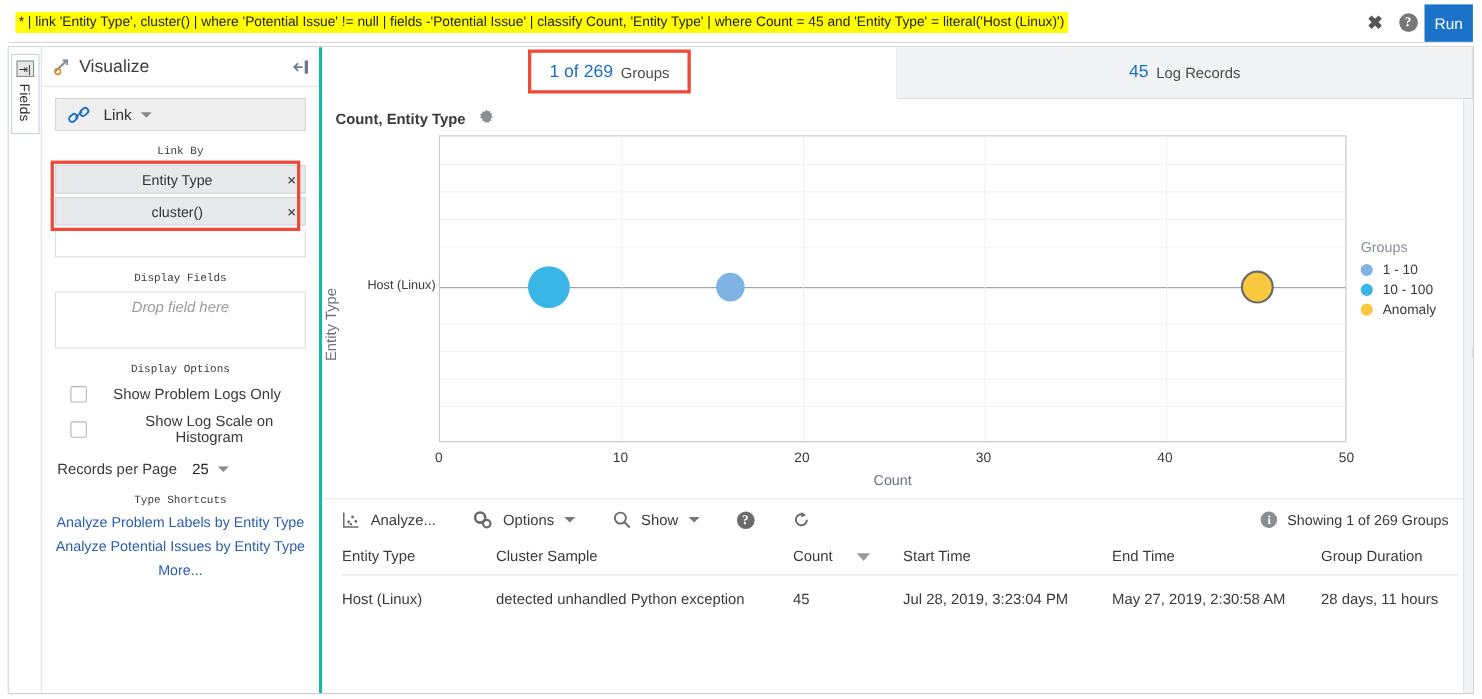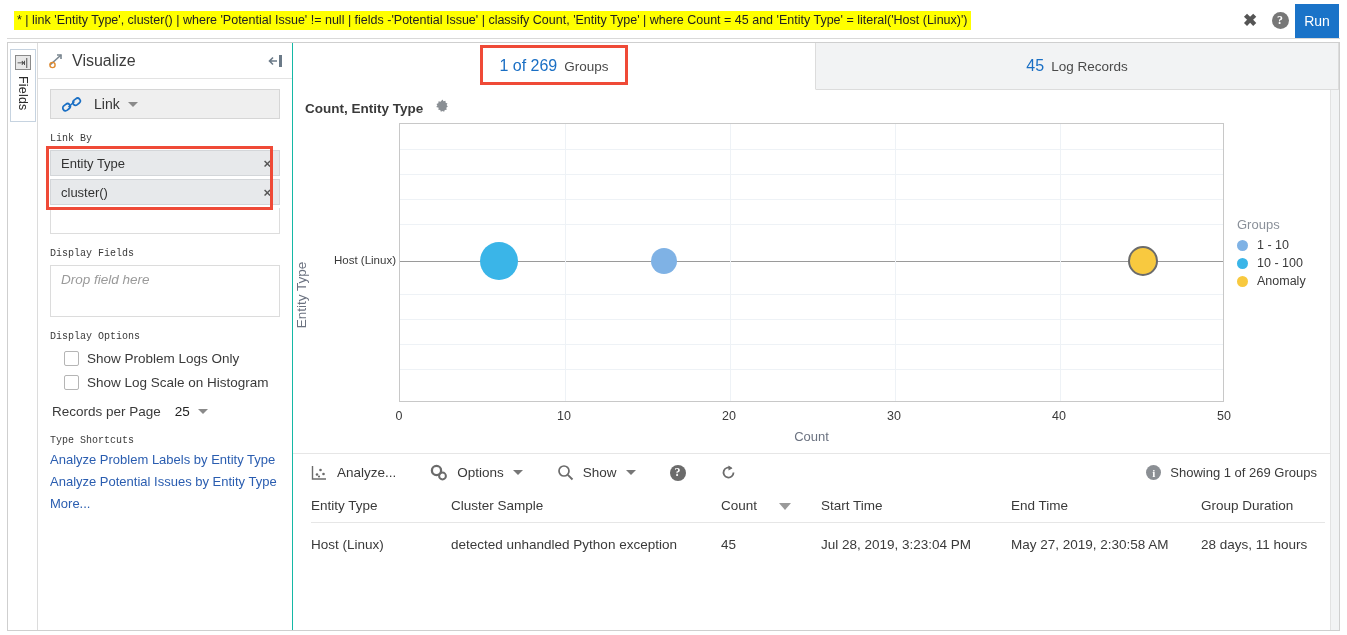--- a/index.html
+++ b/index.html
@@ -60,33 +60,33 @@
     width:16px;height:15px;border:1px solid #8a8a8a;background:#e8e8e8;
     display:flex;align-items:center;justify-content:center;font-size:10px;color:#333;
     margin-bottom:6px; cursor:pointer;
   }
   .fields-label {
     writing-mode:vertical-rl; font-size:12.5px; color:#2b2b2b; letter-spacing:.2px;
   }
 
   
   .vpanel {
-    width:255px; flex:0 0 255px; border-right:1px solid #14b8a6; background:#fff;
+    width:255px; flex:0 0 255px; border-right:3px solid #14b8a6; background:#fff;
     position:relative;
   }
   .vpanel-head {
     height:36px; display:flex; align-items:center; padding:0 8px 0 10px;
     border-bottom:1px solid #e3e3e3;
   }
   .vp-title { font-size:16px; color:#3c3c3c; margin-left:7px; flex:1; }
   .collapse-icon {
     width:17px;height:16px;display:flex;align-items:center;justify-content:center;
     color:#6b7a88; cursor:pointer;
   }
-  .vp-body { padding:10px 12px 0 12px; }
+  .vp-body { padding:10px 12px 0 12px;text-align:center; }
 
   .link-select {
     height:30px; background:#efefef; border:1px solid #d6d6d6;
     display:flex; align-items:center; padding:0 10px; cursor:pointer;
   }
   .link-select .lbl { font-size:14px; color:#333; margin-left:12px; }
   .caret { width:0;height:0;border-left:5px solid transparent;border-right:5px solid transparent;
            border-top:5px solid #8a8a8a; margin-left:8px; }
 
   .section-label { font-size:10px; color:#3a3a3a; margin:14px 0 6px;font-family:Liberation Mono, monospace; }
@@ -106,21 +106,21 @@
   .chip-empty {
     height:26px; background:#fff; border:1px solid #ddd; border-top:none;
   }
 
   .dropzone {
     height:52px; border:1px solid #dcdcdc; background:#fff;
     padding:6px 10px; font-style:italic; color:#9a9a9a; font-size:13.5px;
   }
   .chkrow { display:flex; align-items:center; margin:9px 0 0 14px; cursor:pointer; }
   .chkbox { width:15px;height:15px;border:1px solid #b5b5b5;background:#fff;border-radius:2px; }
-  .chkrow .t { font-size:13.5px; color:#3a3a3a; margin-left:8px; }
+  .chkrow .t { font-size:13.5px; color:#3a3a3a; margin-left:24px; }
   .rpp { display:flex; align-items:center; margin:14px 0 0 2px; }
   .rpp .t { font-size:13.5px; color:#3a3a3a; }
   .rpp .v { font-size:13.5px; color:#222; margin-left:14px; }
   .shortcuts { margin-top:16px; }
   .sc-link {
     display:block; color:#2a5db0; font-size:13px; line-height:17px;
     margin-top:5px; cursor:pointer;
   }
 
   

